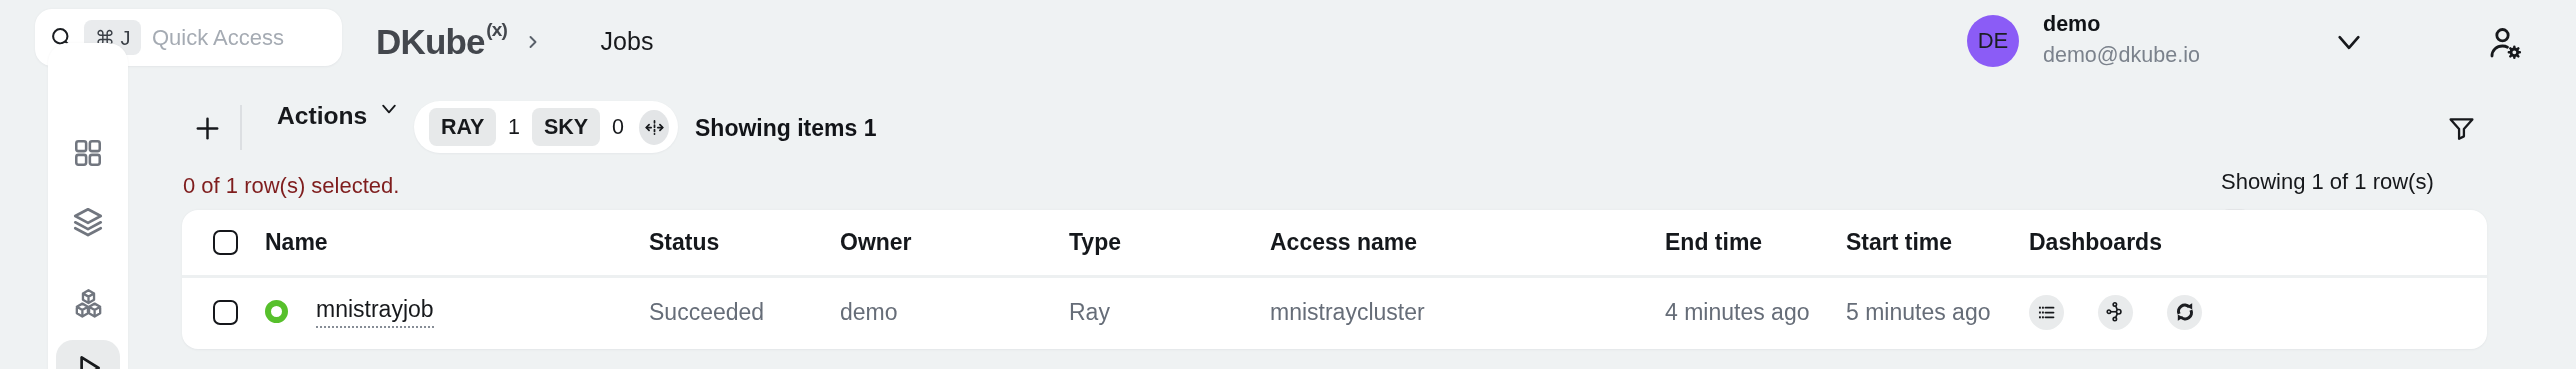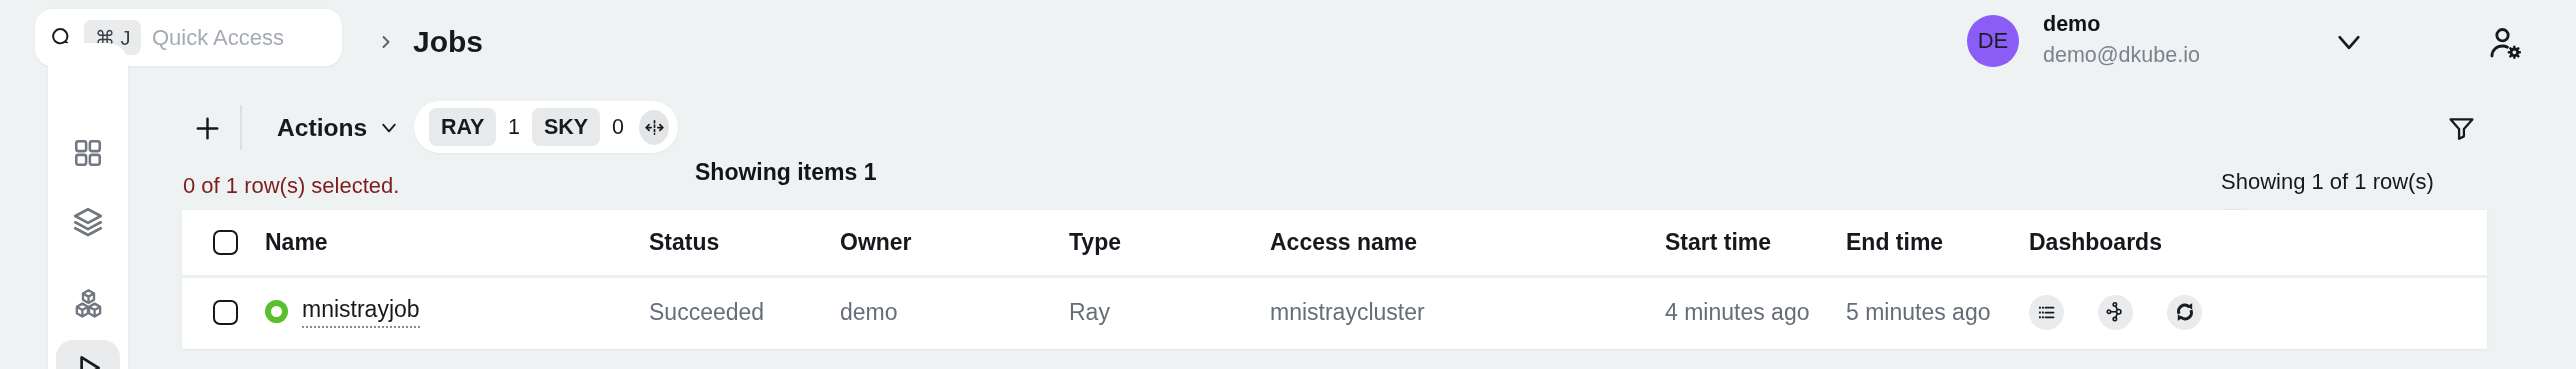--- a/index.html
+++ b/index.html
@@ -33,21 +33,21 @@
     font-size: 22px; color: #17191c; flex: 1; min-width: 0;
   }
   .search-input::placeholder { color: #a5abb3; }
 
   .breadcrumb {
     position: absolute; left: 376px; top: 0; height: 83px;
     display: flex; align-items: center; gap: 17px;
   }
   .brand { font-size: 35px; font-weight: 800; color: #43474d; letter-spacing: -0.8px; }
   .brand sup { font-size: 19px; font-weight: 700; position: relative; top: -4.6px; left: 1.5px; }
-  .crumb-page { font-size: 30px; font-weight: 700; color: #17191c; }
+  .crumb-page { font-size: 25px; font-weight: 400; color: #17191c; margin-left: 41px; }
 
   .avatar {
     position: absolute; left: 1967px; top: 15.4px;
     width: 52px; height: 52px; border-radius: 50%;
     background: #8b5cf6; display: flex; align-items: center; justify-content: center;
     font-size: 22px; font-weight: 500; color: #1b1e22;
   }
   .user-info { position: absolute; left: 2043px; top: 12.3px; }
   .user-name { font-size: 21.5px; font-weight: 700; color: #101317; margin-bottom: 5.4px; }
   .user-email { font-size: 21.5px; color: #7b828c; }
@@ -71,75 +71,75 @@
   .side-item.i2 { top: 147px; }
   .side-item.i3 { top: 229px; }
   .side-item.active { top: 297px; height: 74px; background: #e9ebec; color: #17191c;
     align-items: flex-start; padding-top: 10.7px; }
 
   
   .btn-plus { position: absolute; left: 192px; top: 113px; color: #17191c; cursor: pointer; }
   .toolbar-divider { position: absolute; left: 240px; top: 105px; width: 1.5px; height: 45px; background: #dcdfe2; }
   .actions-btn {
     position: absolute; left: 277px; top: 102px; height: 51px;
-    display: flex; align-items: center; gap: 12.3px;
+    display: flex; gap: 12.3px;
     font-size: 24.6px; font-weight: 600; color: #17191c; cursor: pointer;
   }
   .counter-pill {
     position: absolute; left: 414px; top: 101px; height: 52px; width: 264px;
     background: #ffffff; border-radius: 26px;
     display: flex; align-items: center; padding: 0 9.2px 0 15.4px; gap: 12.3px;
     box-shadow: 0 0.8px 2.3px rgba(16,24,40,.05);
   }
   .counter-badge {
     background: #e7e9ea; border-radius: 7.7px; padding: 6.1px 11.5px;
     font-size: 21.5px; font-weight: 700; color: #17191c; cursor: pointer;
   }
   .counter-value { font-size: 21.5px; color: #17191c; }
   .move-handle {
     width: 35px; height: 35px; border-radius: 50%; background: #e3e5e7;
     display: flex; align-items: center; justify-content: center;
     color: #17191c; margin-left: 3.1px; cursor: grab;
   }
-  .showing-items { position: absolute; left: 695px; top: 115px; font-size: 23px; font-weight: 700; color: #121418; margin-top: 44px; }
+  .showing-items { position: absolute; left: 695px; top: 115px; font-size: 23px; font-weight: 700; color: #121418; }
   .filter-btn { position: absolute; left: 2447px; top: 114px; color: #17191c; cursor: pointer; }
 
   
   .selected-text { position: absolute; left: 183px; top: 173px; font-size: 22px; color: #7f1d1d; }
   .paging { position: absolute; left: 2221px; top: 169px; display: flex; align-items: flex-start; gap: 14px; flex-direction: column; }
   .paging-text { font-size: 22px; font-weight: 500; color: #16181b; margin-right: 4.6px; }
   .page-btn {
     width: 28px; height: 28px; border-radius: 7.7px; background: #e6e8ea;
     display: flex; align-items: center; justify-content: center;
     color: #7f8690; cursor: pointer; border: none;
   }
 
   
   .table-card {
     position: absolute; left: 182px; top: 210px;
     width: 2305px; height: 139px;
-    background: #ffffff; border-radius: 1px;
+    background: #ffffff; border-radius: 16px;
     box-shadow: 0 0.8px 2.3px rgba(16,24,40,.05);
     overflow: hidden;
   }
   .tgrid {
     display: grid;
     grid-template-columns: 83px 384px 191px 229px 201px 395px 181px 183px auto;
     align-items: center;
   }
   .thead { height: 68px; border-bottom: 3.1px solid #edf0f1; }
   .thead .cell { font-size: 23px; font-weight: 600; color: #15181c; cursor: pointer; }
   .trow { height: 68px; }
   .trow .cell { font-size: 23px; color: #666d78; }
   .cell-check { padding-left: 31px; }
   .checkbox {
     width: 25px; height: 25px; border: 2.3px solid #15171b; border-radius: 7px;
     background: #ffffff; cursor: pointer;
   }
-  .name-cell { display: flex; align-items: center; gap: 14px; }
+  .name-cell { display: flex; align-items: center; gap: 28px; }
   .status-dot {
     width: 23px; height: 23px; border-radius: 50%;
     border: 6.1px solid #57c02c; background: #ffffff; flex: none;
   }
   .job-link {
     font-size: 23px; font-weight: 500; color: #17191c;
     border-bottom: 2.3px dotted #878d96; padding-bottom: 2.3px; cursor: pointer;
   }
   .dash-cell { display: flex; align-items: center; gap: 34px; }
   .dash-btn {
@@ -156,20 +156,21 @@
     <svg width="24.6" height="24.6" viewBox="0 0 24 24" fill="none" stroke="#1a1d21" stroke-width="2" stroke-linecap="round">
       <circle cx="11" cy="11" r="7"></circle>
         <line x1="16.5" y1="16.5" x2="21" y2="21"></line>
     </svg>
   </span>
   <span class="kbd">⌘ J</span>
   <input class="search-input" type="text" placeholder="Quick Access" style="">
 </div>
 
 <div class="breadcrumb">
+  <span class="brand"><span>DKube</span><sup>(x)</sup></span>
   <span>
     <svg width="20" height="20" viewBox="0 0 24 24" fill="none" stroke="#5a616a" stroke-width="2.3" stroke-linecap="round" stroke-linejoin="round">
       <polyline points="9 6 15 12 9 18"></polyline>
     </svg>
   </span>
   <span class="crumb-page">Jobs</span>
 </div>
 
 <div class="avatar">DE</div>
 <div class="user-info">
@@ -285,22 +286,22 @@
 <div class="table-card">
   <div class="tgrid thead">
     <div class="cell cell-check">
       <div class="checkbox"></div>
     </div>
     <div class="cell">Name</div>
     <div class="cell">Status</div>
     <div class="cell">Owner</div>
     <div class="cell">Type</div>
     <div class="cell">Access name</div>
+    <div class="cell">End time</div>
     <div class="cell">Start time</div>
-    <div class="cell">End time</div>
     <div class="cell">Dashboards</div>
   </div>
 
   <div class="tgrid trow">
     <div class="cell cell-check">
       <div class="checkbox"></div>
     </div>
     <div class="cell name-cell">
       <span class="status-dot"></span>
       <span class="job-link">mnistrayjob</span>

